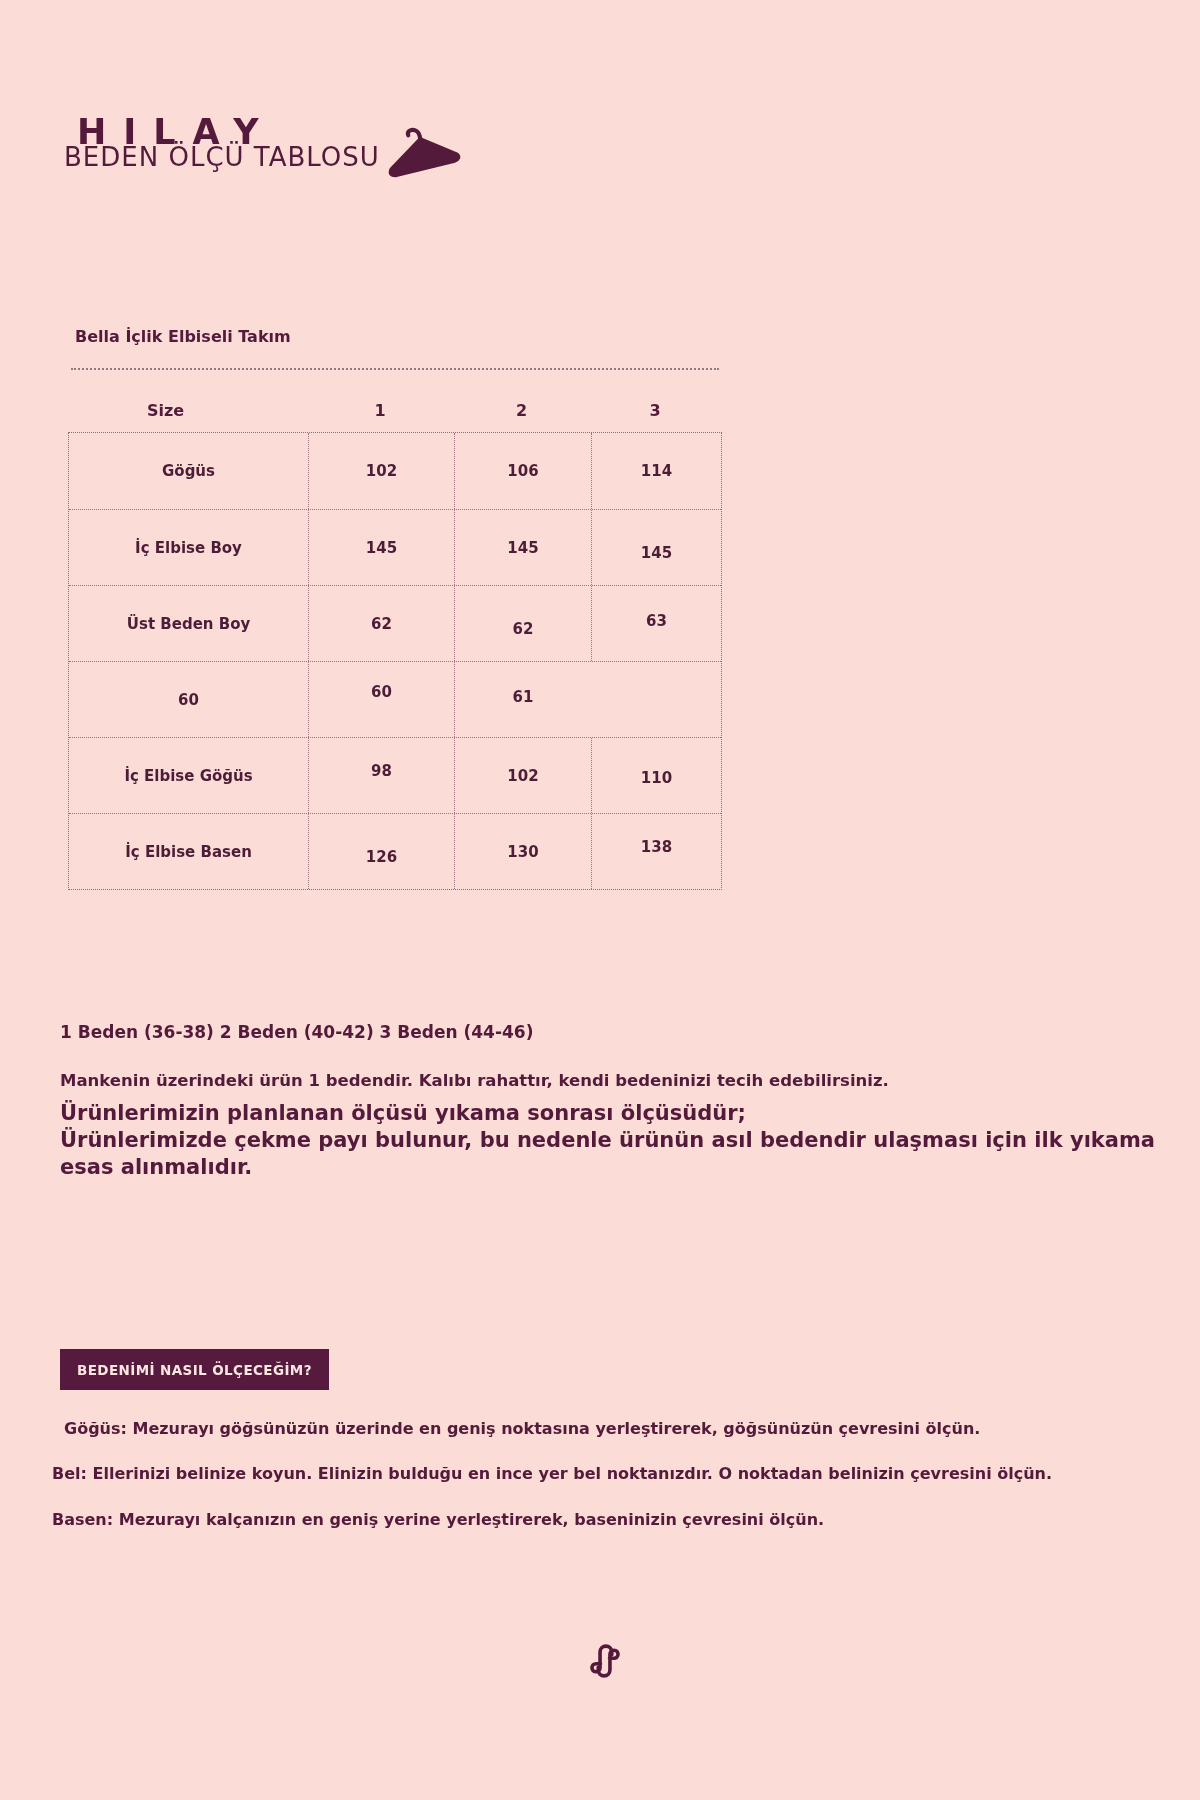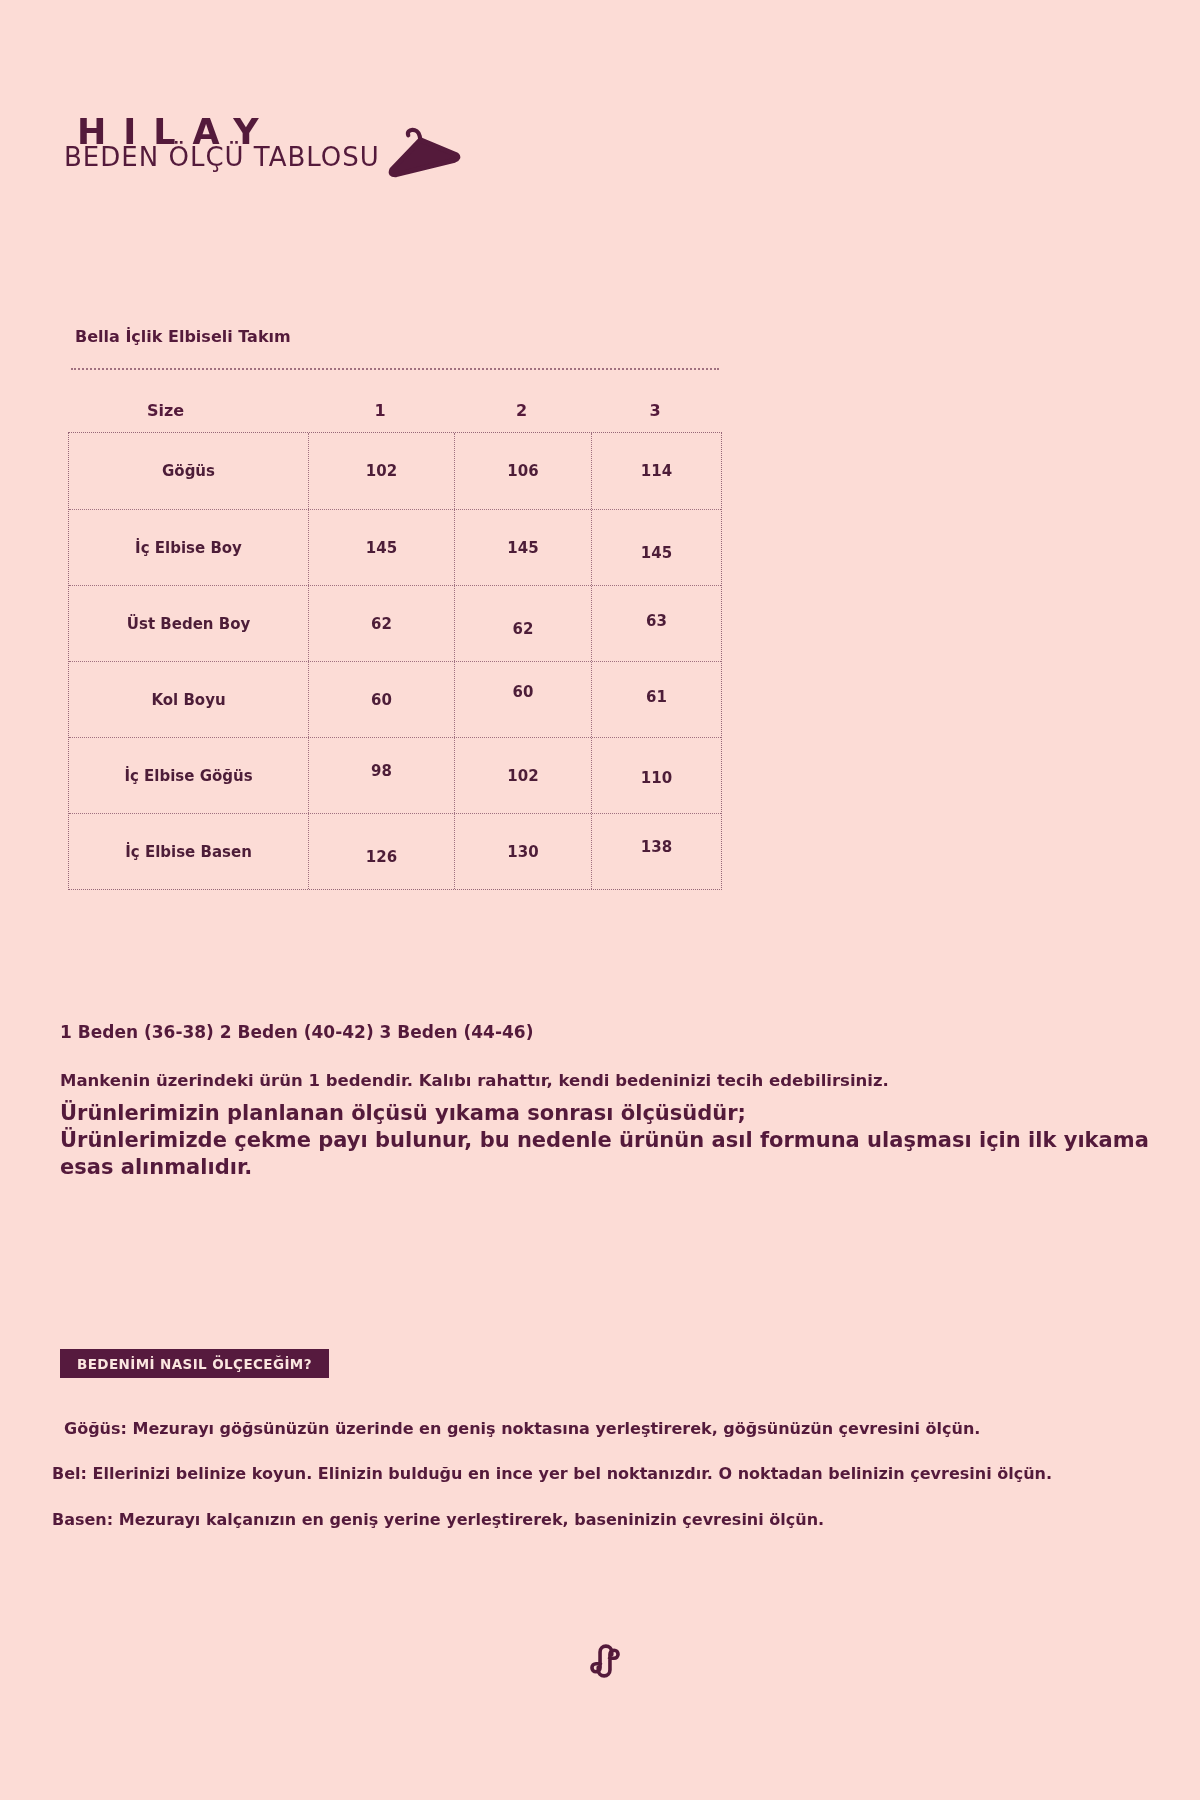--- a/index.html
+++ b/index.html
@@ -73,21 +73,21 @@
     font-size: 16.5px; font-weight: 600;
   }
   .wash-note {
     position: absolute; left: 60px; top: 1100px;
     font-size: 21px; font-weight: 600; line-height: 27px;
   }
 
   
   .measure-button {
     position: absolute; left: 60px; top: 1349px;
-    height: 29px; min-width: 238px;
+    height: 41px; min-width: 238px;
     background: #561a3e; color: #fbe6e0;
     border: none; display: inline-flex; align-items: center; justify-content: center;
     padding: 12px 17px;
     font-family: "DejaVu Sans", "Liberation Sans", sans-serif;
     font-size: 13.5px; font-weight: 700; letter-spacing: 0.4px;
     cursor: pointer;
   }
   .instruction { position: absolute; left: 52px; font-size: 16px; font-weight: 700; }
   .instruction.i0 { top: 1419px; margin-left: 12px; }
   .instruction.i1 { top: 1464px; }
@@ -158,23 +158,20 @@
         </div>
       <div class="td sd5">
           <span>62</span>
         </div>
       <div class="td su3">
           <span>63</span>
         </div>
     </div>
     <div class="trow">
       <div class="td">
-          <span>Kol Boyu</span>
-        </div>
-      <div class="td">
           <span>60</span>
         </div>
       <div class="td su8">
           <span>60</span>
         </div>
       <div class="td su3">
           <span>61</span>
         </div>
     </div>
     <div class="trow">
@@ -204,21 +201,21 @@
       <div class="td su5">
           <span>138</span>
         </div>
     </div>
   </div>
 
   <div class="size-legend">1 Beden (36-38) 2 Beden (40-42) 3 Beden (44-46)</div>
   <div class="model-note">Mankenin üzerindeki ürün 1 bedendir. Kalıbı rahattır, kendi bedeninizi tecih edebilirsiniz.</div>
   <div class="wash-note">
     <div>Ürünlerimizin planlanan ölçüsü yıkama sonrası ölçüsüdür;</div>
-    <div>Ürünlerimizde çekme payı bulunur, bu nedenle ürünün asıl formuna ulaşması için ilk yıkama</div>
+    <div>Ürünlerimizde çekme payı bulunur, bu nedenle ürünün asıl bedendir ulaşması için ilk yıkama</div>
     <div>esas alınmalıdır.</div>
   </div>
 
   <button class="measure-button">BEDENİMİ NASIL ÖLÇECEĞİM?</button>
   <div class="instruction i0">Göğüs: Mezurayı göğsünüzün üzerinde en geniş noktasına yerleştirerek, göğsünüzün çevresini ölçün.</div>
   <div class="instruction i1">Bel: Ellerinizi belinize koyun. Elinizin bulduğu en ince yer bel noktanızdır. O noktadan belinizin çevresini ölçün.</div>
   <div class="instruction i2">Basen: Mezurayı kalçanızın en geniş yerine yerleştirerek, baseninizin çevresini ölçün.</div>
 
   <svg class="monogram-svg" width="36" height="40" viewBox="0 0 40 44">
     <g fill="none" stroke="#541a3b" stroke-width="4" stroke-linecap="round" stroke-linejoin="round">

